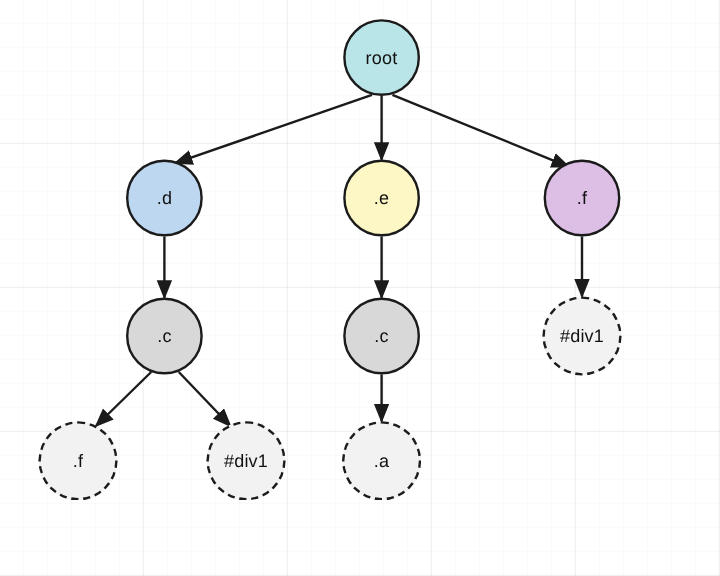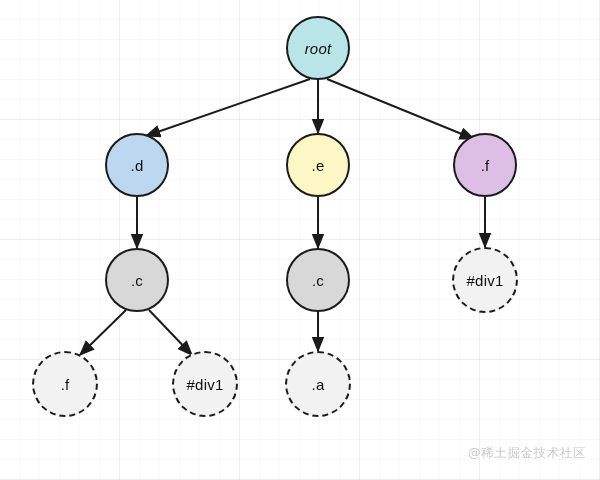--- a/index.html
+++ b/index.html
@@ -81,21 +81,21 @@
         <line x1="137" y1="197" x2="137" y2="248" stroke="#1b1b1b" stroke-width="2" marker-end="url(#arrowhead)"></line>
         <line x1="318" y1="197" x2="318" y2="248" stroke="#1b1b1b" stroke-width="2" marker-end="url(#arrowhead)"></line>
         <line x1="485" y1="197" x2="485" y2="247" stroke="#1b1b1b" stroke-width="2" marker-end="url(#arrowhead)"></line>
         <line x1="126" y1="310" x2="80" y2="355" stroke="#1b1b1b" stroke-width="2" marker-end="url(#arrowhead)"></line>
         <line x1="149" y1="310" x2="192" y2="355" stroke="#1b1b1b" stroke-width="2" marker-end="url(#arrowhead)"></line>
         <line x1="318" y1="312" x2="318" y2="351" stroke="#1b1b1b" stroke-width="2" marker-end="url(#arrowhead)"></line>
       </g>
   </svg>
 
   <div id="nodes-layer">
-      <div class="node solid" style="left: 286px; top: 16px; width: 64px; height: 64px; background: rgb(185, 228, 232); border-color: rgb(27, 27, 27); font-style: italic;">
+      <div class="node solid" style="left: 286px; top: 16px; width: 64px; height: 64px; background: rgb(185, 228, 232); border-color: rgb(27, 27, 27);">
         <span>root</span>
       </div>
       <div class="node solid" style="left: 105px; top: 133px; width: 64px; height: 64px; background: rgb(189, 215, 240); border-color: rgb(27, 27, 27);">
         <span>.d</span>
       </div>
       <div class="node solid" style="left: 286px; top: 133px; width: 64px; height: 64px; background: rgb(252, 247, 197); border-color: rgb(27, 27, 27);">
         <span>.e</span>
       </div>
       <div class="node solid" style="left: 453px; top: 133px; width: 64px; height: 64px; background: rgb(221, 191, 230); border-color: rgb(27, 27, 27);">
         <span>.f</span>
@@ -113,14 +113,13 @@
         <span>.f</span>
       </div>
       <div class="node dashed" style="left: 172px; top: 351px; width: 66px; height: 66px; background: rgb(242, 242, 242); border-color: rgb(27, 27, 27);">
         <span>#div1</span>
       </div>
       <div class="node dashed" style="left: 285px; top: 351px; width: 66px; height: 66px; background: rgb(242, 242, 242); border-color: rgb(27, 27, 27);">
         <span>.a</span>
       </div>
     </div>
 
-  <div class="watermark">@稀土掘金技术社区</div>
 </div>
 
 </body></html>

